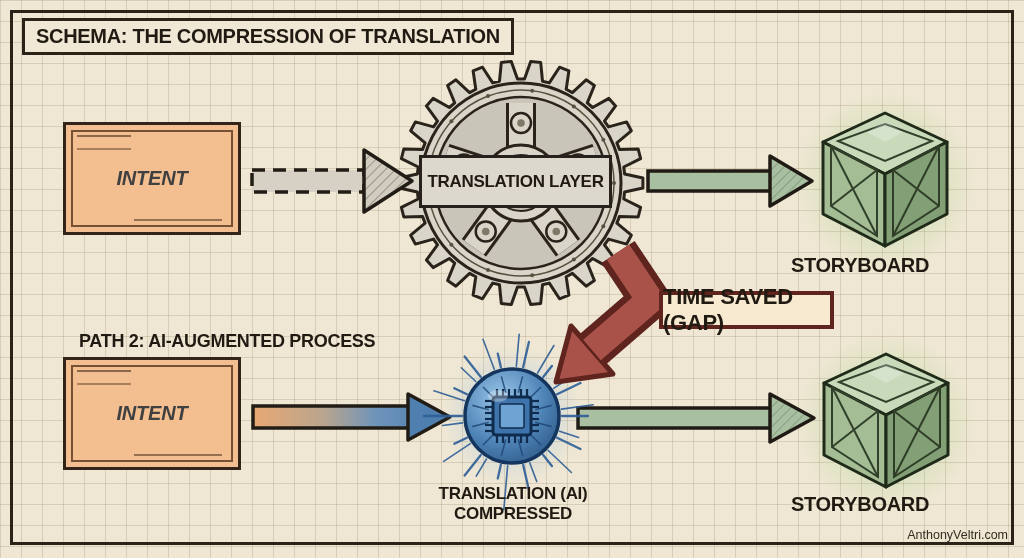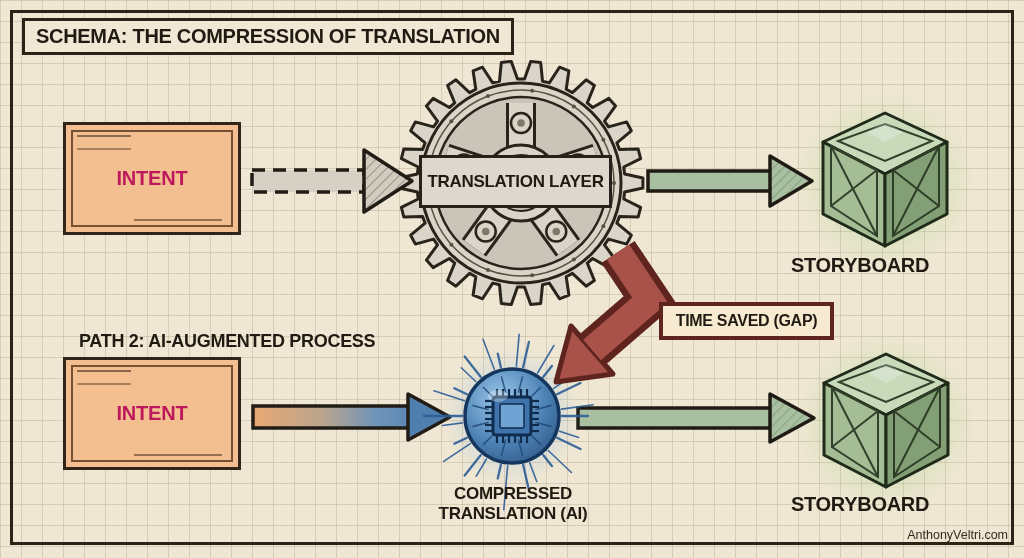--- a/index.html
+++ b/index.html
@@ -21,27 +21,27 @@
   #path2-heading{left:79px;top:331px;}
   .intent-box{width:178px;height:113px;background:#f3bf90;border:3px solid #33241a;
     display:flex;align-items:center;justify-content:center;box-sizing:border-box;}
   .intent-inner{position:absolute;inset:5px;border:2px solid rgba(86,52,28,.8);}
   .intent-box::before{content:"";position:absolute;top:10px;left:11px;width:54px;height:11px;
     border-top:2px solid rgba(56,34,18,.55);border-bottom:2px solid rgba(56,34,18,.4);}
   .intent-box::after{content:"";position:absolute;bottom:11px;right:16px;width:88px;height:0;
     border-top:2px solid rgba(56,34,18,.5);}
   #intent1{left:63px;top:122px;}
   #intent2{left:63px;top:357px;}
-  .intent-text{font-size:20px;font-weight:bold;color:#be185d;letter-spacing:-0.2px;}
+  .intent-text{font-size:20px;font-weight:bold;color:#404040;letter-spacing:-0.2px;font-style:italic;}
   #gear-plate{left:419px;top:155px;width:187px;height:47px;background:#dcd8cd;
     border:3px solid #26211a;display:flex;flex-direction:column;align-items:center;
     justify-content:center;text-align:center;font-size:17px;line-height:21px;box-sizing:content-box;}
   #gap-badge{left:659px;top:291px;width:167px;height:30px;background:#f7ead0;
     border:4px solid #5f241d;display:flex;align-items:center;justify-content:center;
-    font-size:16px;margin-top:11px;}
+    font-size:22px;}
   .node-label{text-align:left;font-size:20px;}
   #storyboard1-label{left:791px;top:254px;width:186px;}
   #storyboard2-label{left:791px;top:493px;width:186px;}
   #ai-node-label{left:427px;top:484px;width:172px;text-align:center;
     font-size:17px;line-height:20px;}
   #attribution{right:16px;bottom:16px;font-size:12.5px;color:#332c20;font-weight:normal;margin-top:20px;}
 </style>
 </head>
 <body>
 
@@ -278,21 +278,21 @@
   <div id="gap-badge" class="abs lbl">TIME SAVED (GAP)</div>
 
   <div id="path2-heading" class="abs lbl path-heading">PATH 2: AI-AUGMENTED PROCESS</div>
 
   <div id="intent2" class="abs intent-box">
     <div class="intent-inner"></div>
     <span class="intent-text">INTENT</span>
   </div>
 
   <div id="ai-node-label" class="abs lbl">
+    <div>TRANSLATION (AI)</div>
     <div>COMPRESSED</div>
-    <div>TRANSLATION (AI)</div>
   </div>
 
   <div id="storyboard2-label" class="abs lbl node-label">STORYBOARD</div>
 
   <div id="attribution" class="abs">AnthonyVeltri.com</div>
 
 </div>
 
 </body></html>

